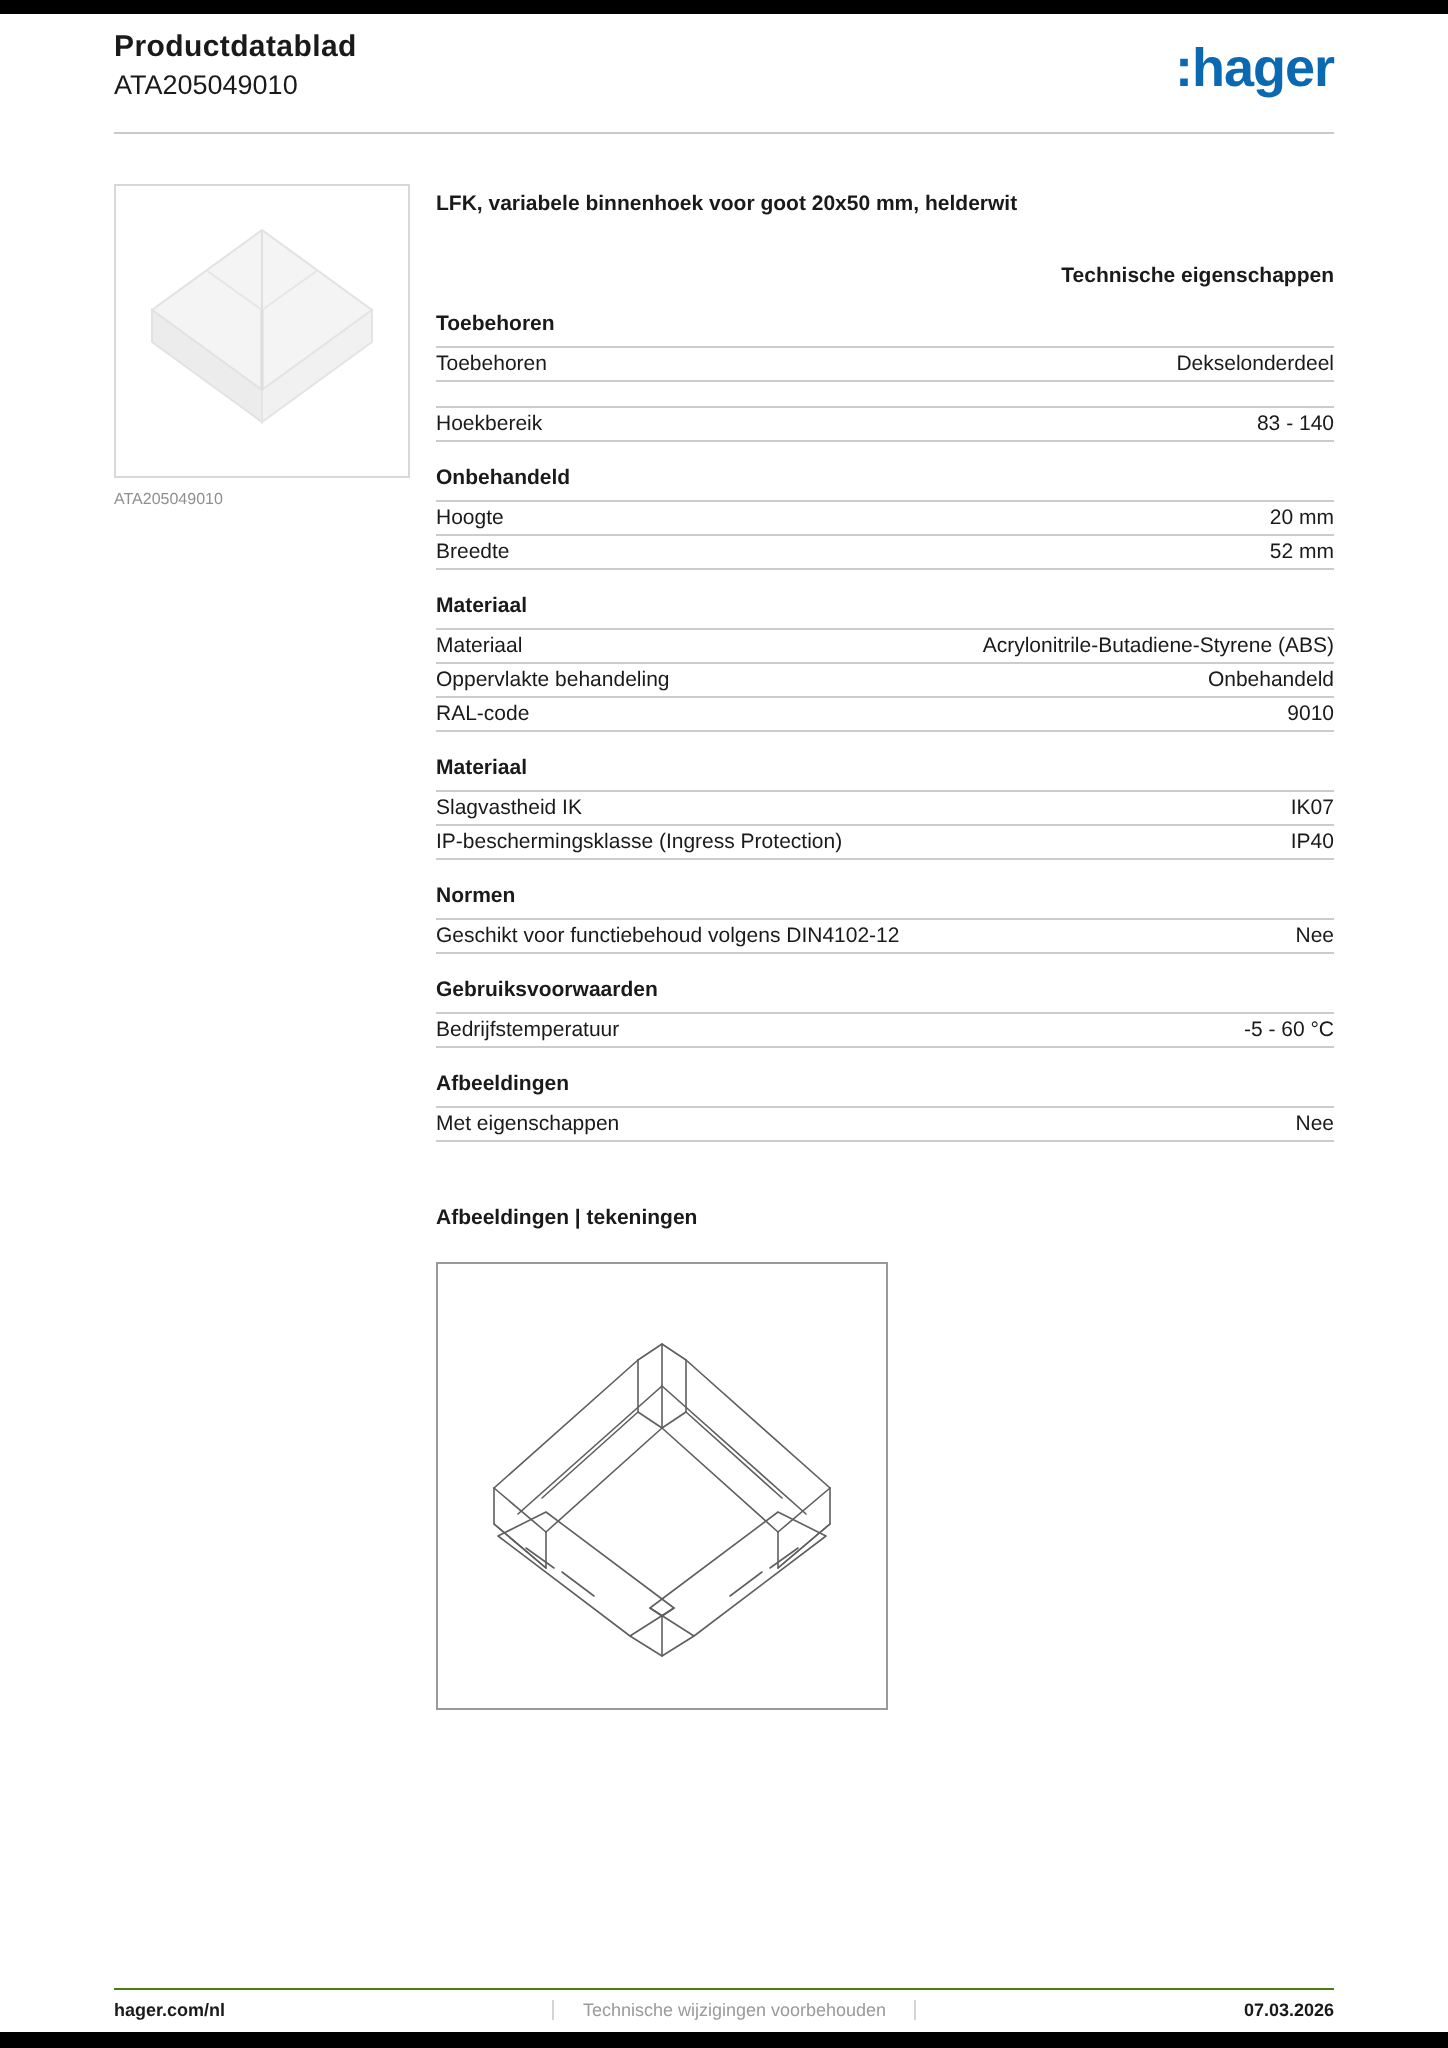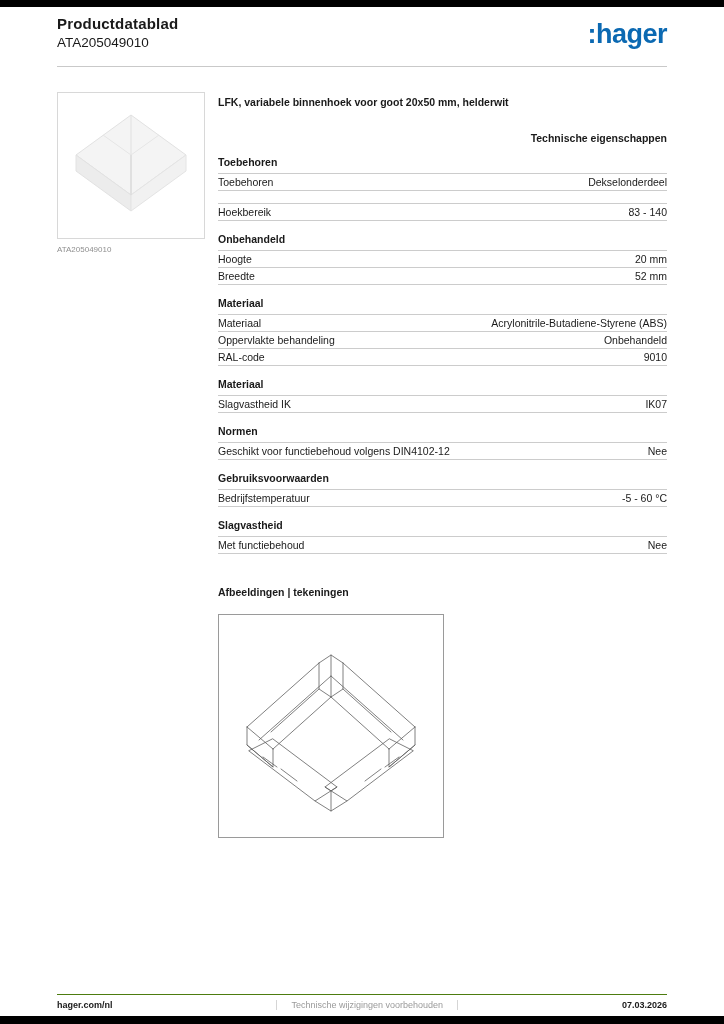--- a/index.html
+++ b/index.html
@@ -138,39 +138,43 @@
             <span class="spec-label">RAL-code</span>
             <span class="spec-value">9010</span>
           </div>
         </div>
         <div class="section">
           <div class="section-heading">Materiaal</div>
           <div class="spec-row">
             <span class="spec-label">Slagvastheid IK</span>
             <span class="spec-value">IK07</span>
           </div>
+          <div class="spec-row">
+            <span class="spec-label">IP-beschermingsklasse (Ingress Protection)</span>
+            <span class="spec-value">IP40</span>
+          </div>
         </div>
         <div class="section">
           <div class="section-heading">Normen</div>
           <div class="spec-row">
             <span class="spec-label">Geschikt voor functiebehoud volgens DIN4102-12</span>
             <span class="spec-value">Nee</span>
           </div>
         </div>
         <div class="section">
           <div class="section-heading">Gebruiksvoorwaarden</div>
           <div class="spec-row">
             <span class="spec-label">Bedrijfstemperatuur</span>
             <span class="spec-value">-5 - 60 °C</span>
           </div>
         </div>
         <div class="section">
-          <div class="section-heading">Slagvastheid</div>
-          <div class="spec-row">
-            <span class="spec-label">Met functiebehoud</span>
+          <div class="section-heading">Afbeeldingen</div>
+          <div class="spec-row">
+            <span class="spec-label">Met eigenschappen</span>
             <span class="spec-value">Nee</span>
           </div>
         </div>
       </div>
 
     <div class="images-heading">Afbeeldingen | tekeningen</div>
 
     <div class="drawing-box">
       <svg width="224" height="222" viewBox="0 0 224 222" fill="none">
         <g stroke="#5f5f5f" stroke-width="0.8" fill="none" stroke-linejoin="round" stroke-linecap="round">

